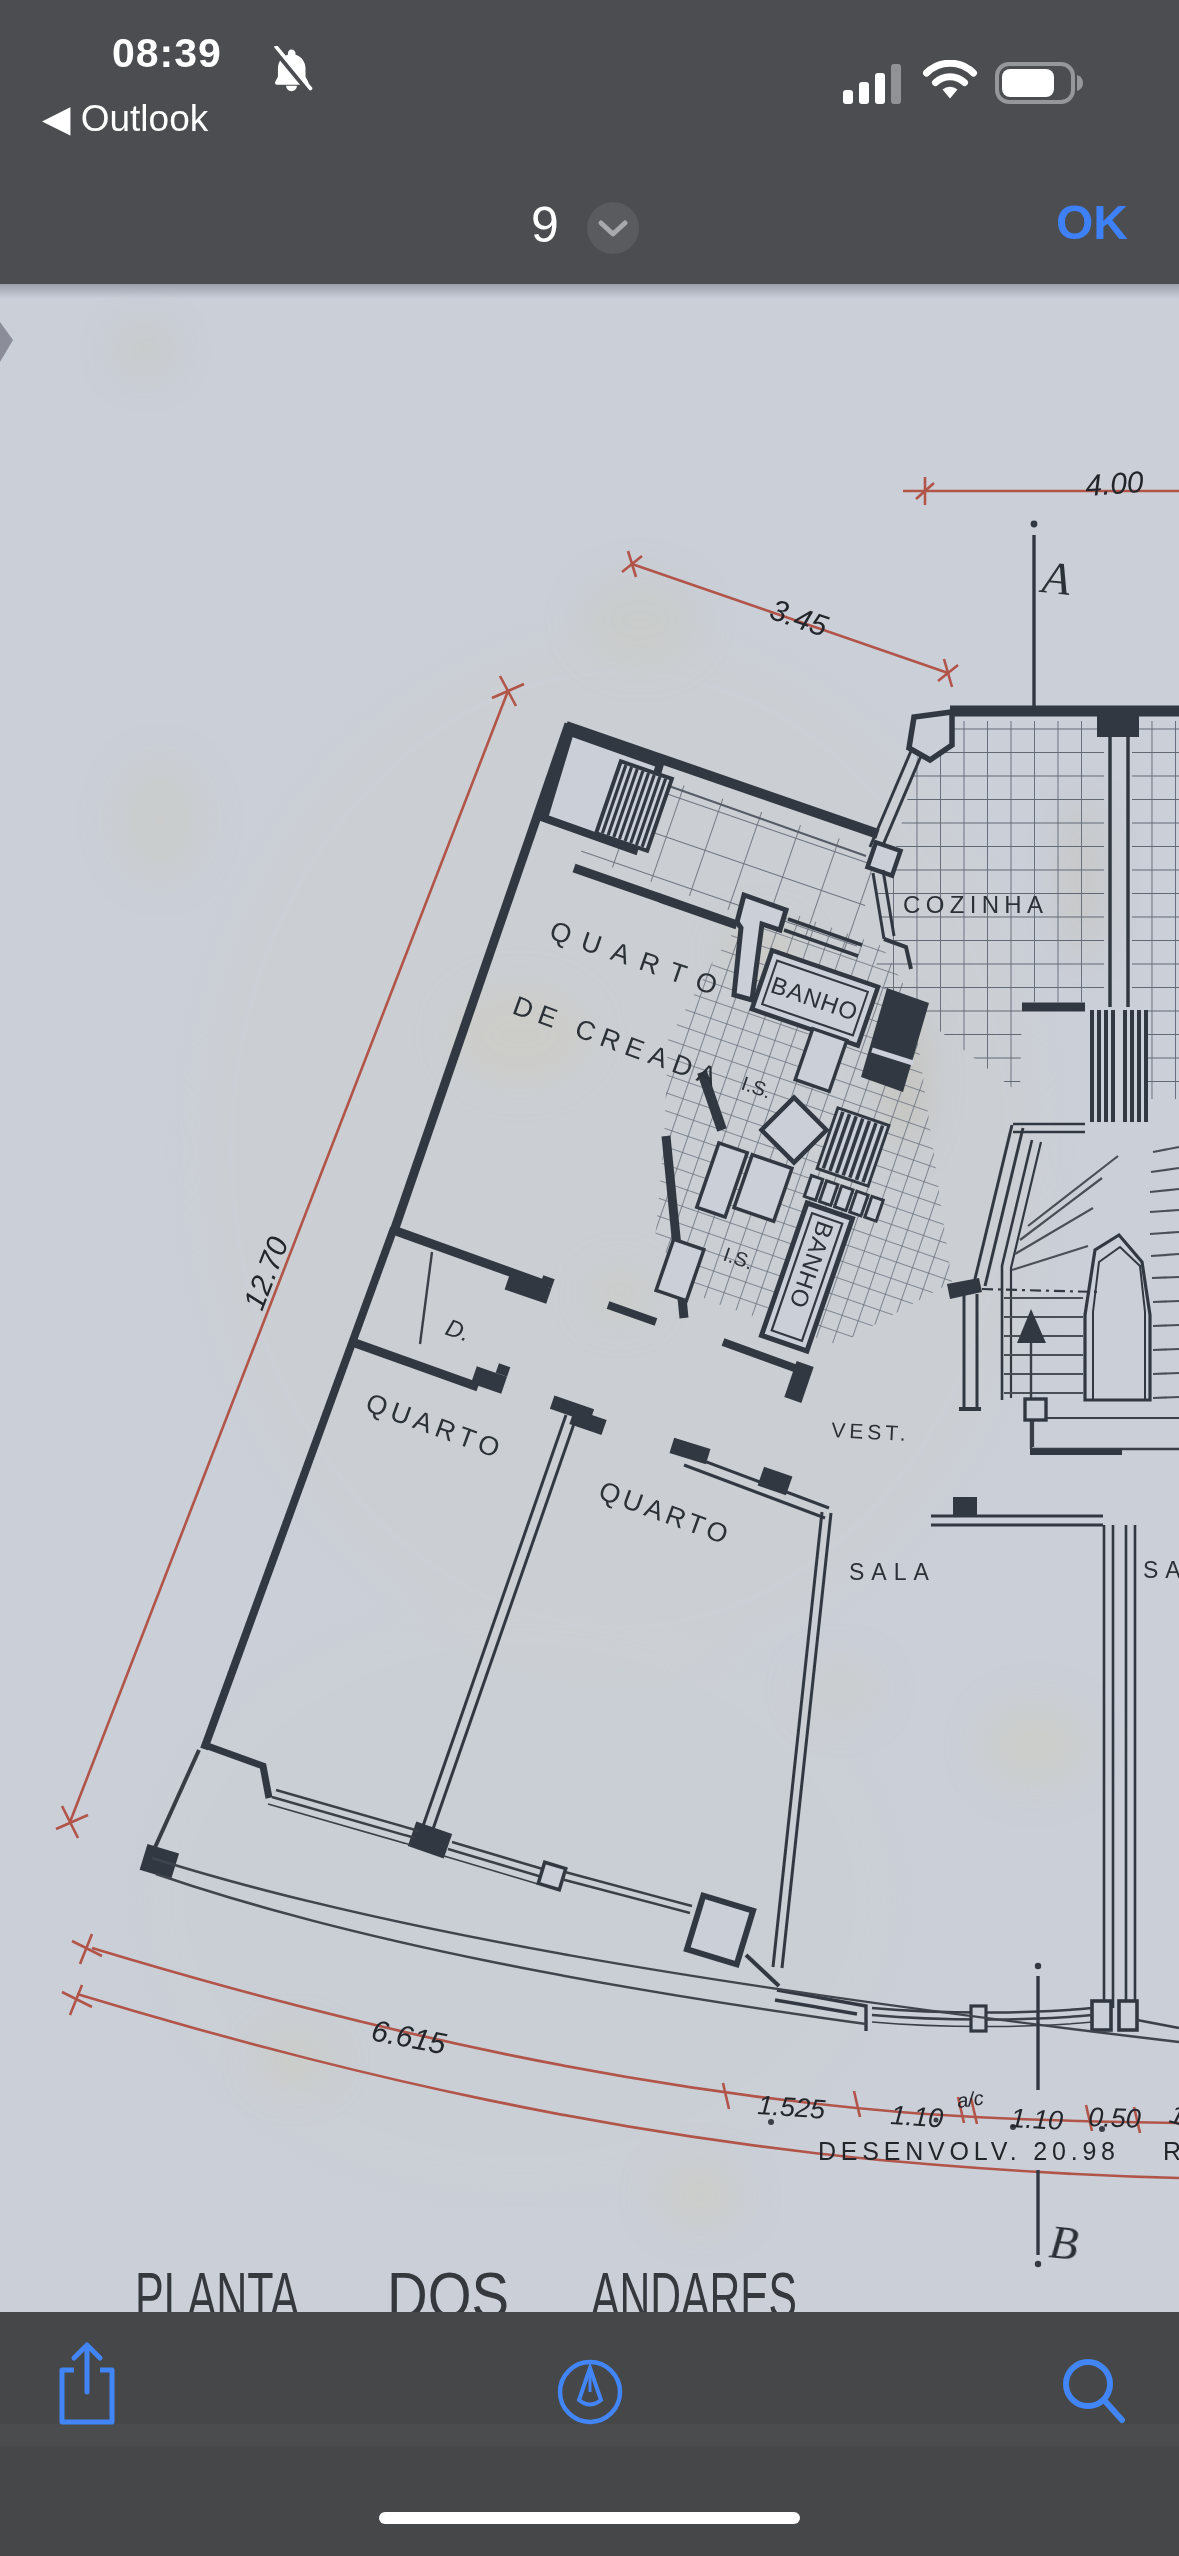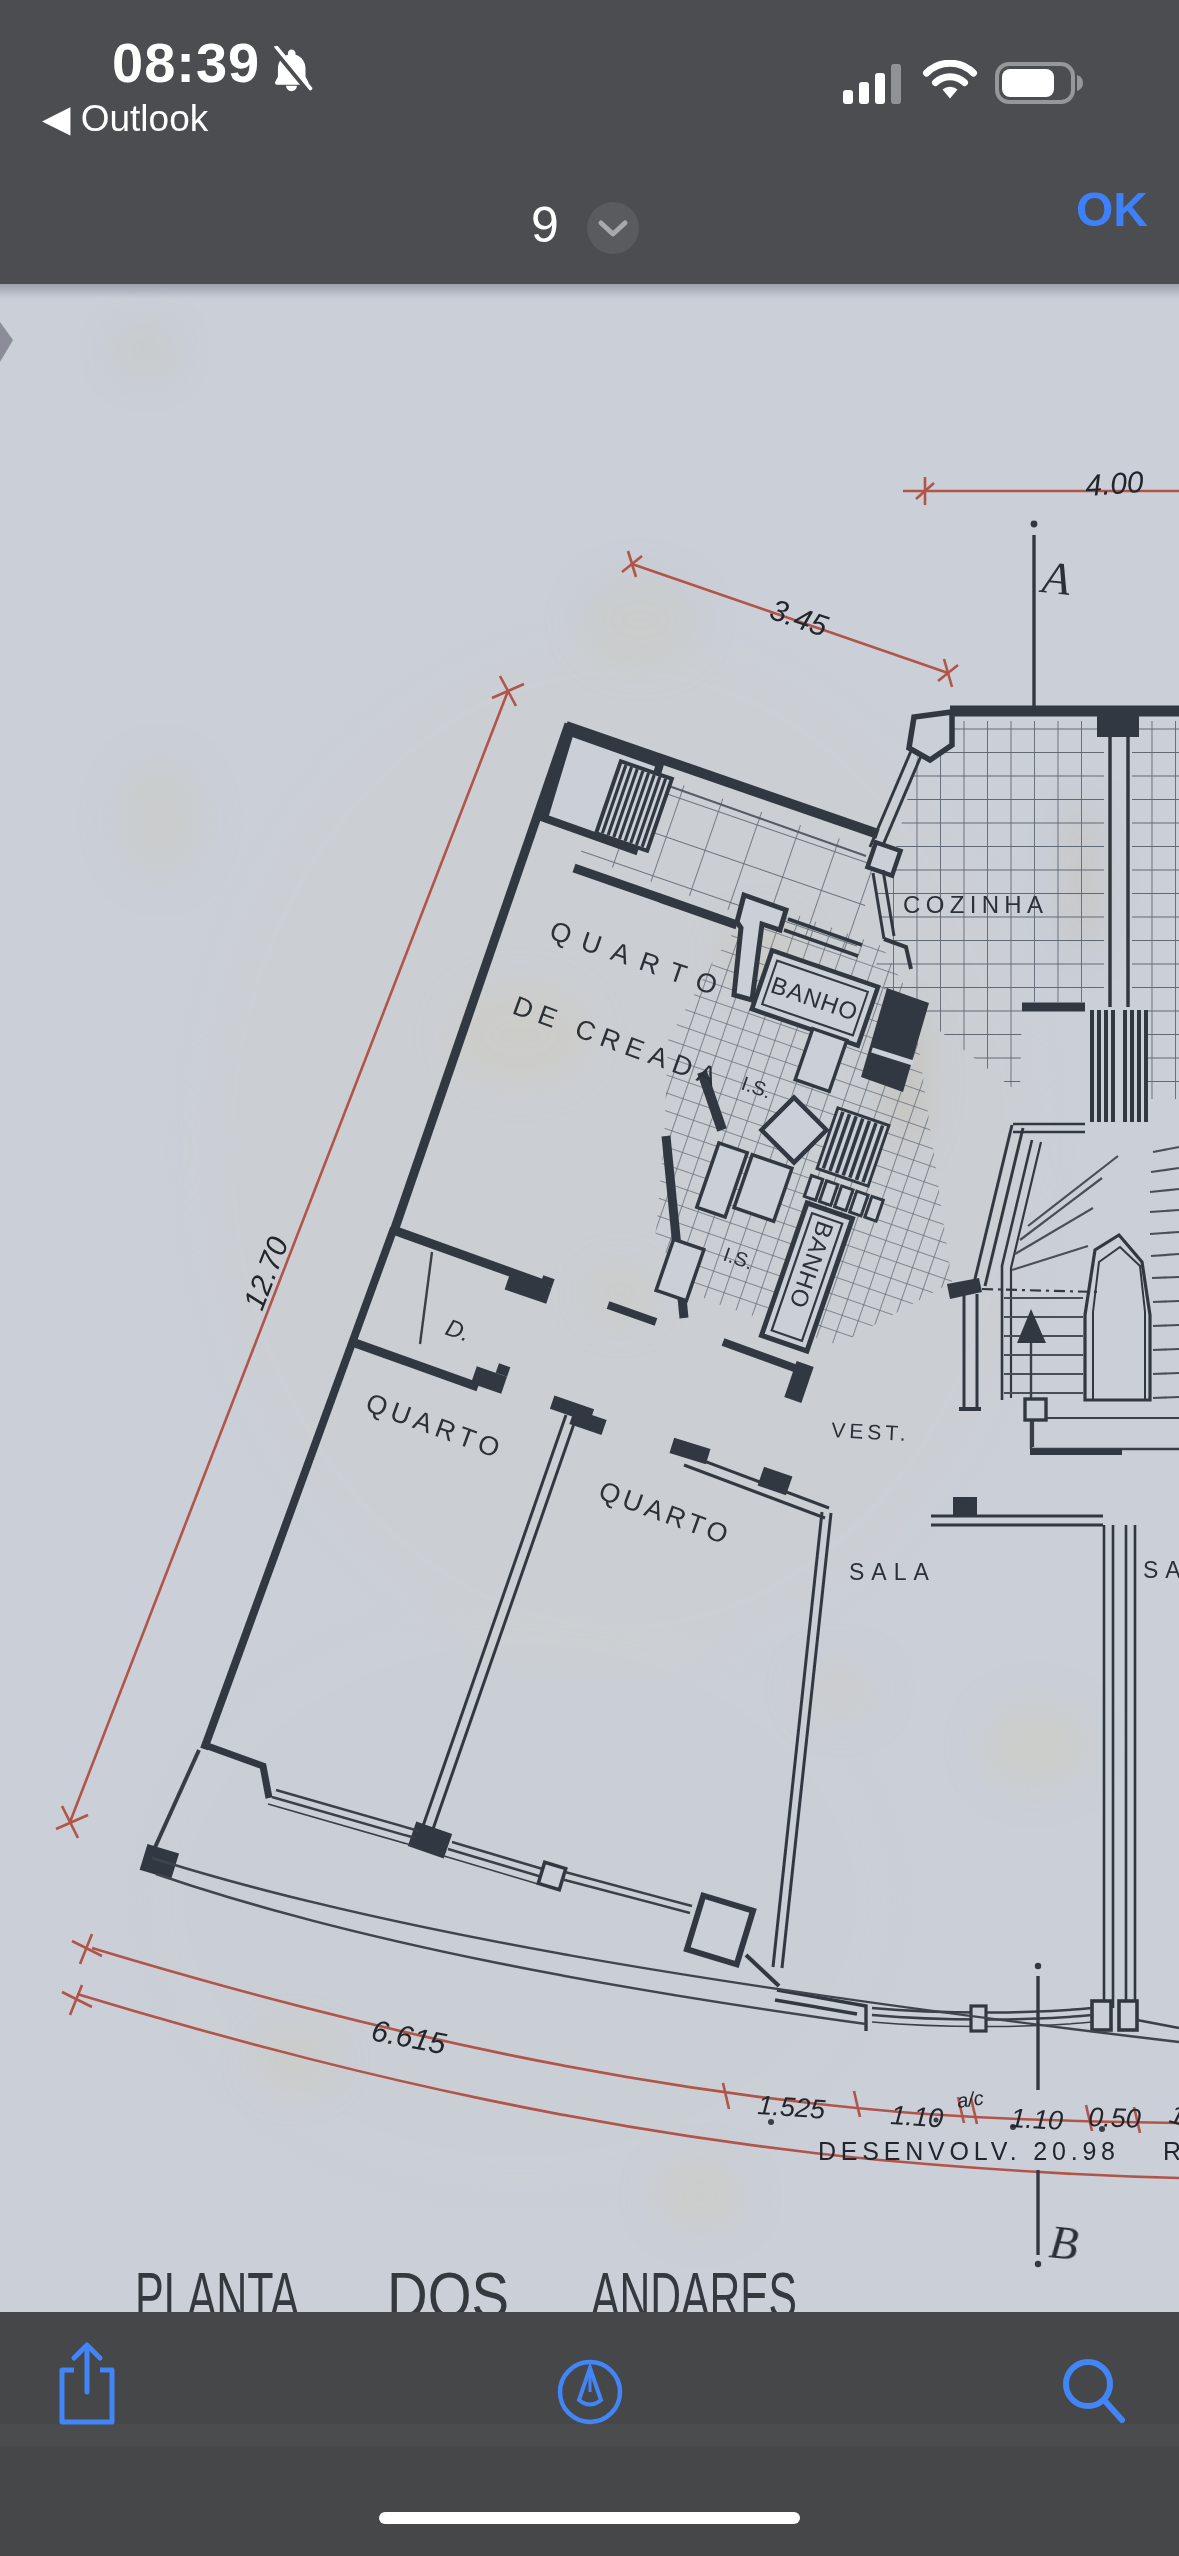--- a/index.html
+++ b/index.html
@@ -461,21 +461,21 @@
 
     <text x="387" y="2318" font-size="64" fill="#35383d" textLength="122" lengthAdjust="spacingAndGlyphs" font-family="Liberation Sans, sans-serif">DOS</text>
 
     <text x="591" y="2318" font-size="64" fill="#35383d" textLength="206" lengthAdjust="spacingAndGlyphs" font-family="Liberation Sans, sans-serif">ANDARES</text>
   </g>
 </svg>
 </div>
 
 <div id="statusbar">
 
-  <div class="wt" style="left:112px;top:30px;font-size:56px;font-weight:700;letter-spacing:1px;">08:39</div>
+  <div class="wt" style="left:112px;top:30px;font-size:41px;font-weight:700;letter-spacing:1px;">08:39</div>
 
   <svg class="wt" style="left:268px;top:46px;" width="47" height="47" viewBox="0 0 52 52">
     <path d="M26 4c2.5 0 4.5 2 4.5 4.5v1.2C37 11.5 41.5 17.5 41.5 25l0 9 3 5.5c.8 1.5-.2 3.5-2 3.5H10c-1.8 0-2.8-2-2-3.5l3-5.5 0-9c0-7.5 4.5-13.5 11-15.3V8.5C22 6 23.5 4 26 4z" fill="#fff"></path>
     <path d="M20 44h12c0 3.3-2.7 6-6 6s-6-2.7-6-6z" fill="#fff"></path>
     <line x1="7" y1="3" x2="45" y2="49" stroke="#4b4d50" stroke-width="7"></line>
     <line x1="9" y1="1" x2="47" y2="47" stroke="#fff" stroke-width="4" stroke-linecap="round"></line>
   </svg>
 
   <div class="wt" style="left:42px;top:97px;font-size:37px;">◀ Outlook</div>
 
@@ -498,21 +498,21 @@
     <rect x="7" y="9" width="52" height="28" rx="8" fill="#fff"></rect>
   </svg>
 
   <div class="wt" style="left:531px;top:196px;font-size:50px;font-weight:400;">9</div>
 
   <svg class="wt" style="left:586px;top:201px;" width="54" height="54" viewBox="0 0 54 54">
     <circle cx="27" cy="27" r="26" fill="#5a5b5e"></circle>
     <path d="M15 22 L27 33 L39 22" fill="none" stroke="#a8a9ac" stroke-width="5" stroke-linecap="round" stroke-linejoin="round"></path>
   </svg>
 
-  <div class="wt" style="left:1056px;top:182px;font-size:48px;font-weight:600;color:#3d80f7;margin-left:20px;">OK</div>
+  <div class="wt" style="left:1056px;top:195px;font-size:48px;font-weight:600;color:#3d80f7;">OK</div>
 </div>
 
 <div id="toolbar">
   <div style="position:absolute;left:0;top:112px;width:1179px;height:22px;background:#55565a;opacity:.35;"></div>
 
   <svg style="position:absolute;left:52px;top:28px;" width="70" height="90" viewBox="0 0 70 90">
     <path d="M22 30 H10 V82 H60 V30 H48" fill="none" stroke="#4285f7" stroke-width="5" stroke-linejoin="round"></path>
     <line x1="35" y1="6" x2="35" y2="52" stroke="#4285f7" stroke-width="5" stroke-linecap="round"></line>
     <path d="M22 18 L35 5 L48 18" fill="none" stroke="#4285f7" stroke-width="5" stroke-linecap="round" stroke-linejoin="round"></path>
   </svg>

